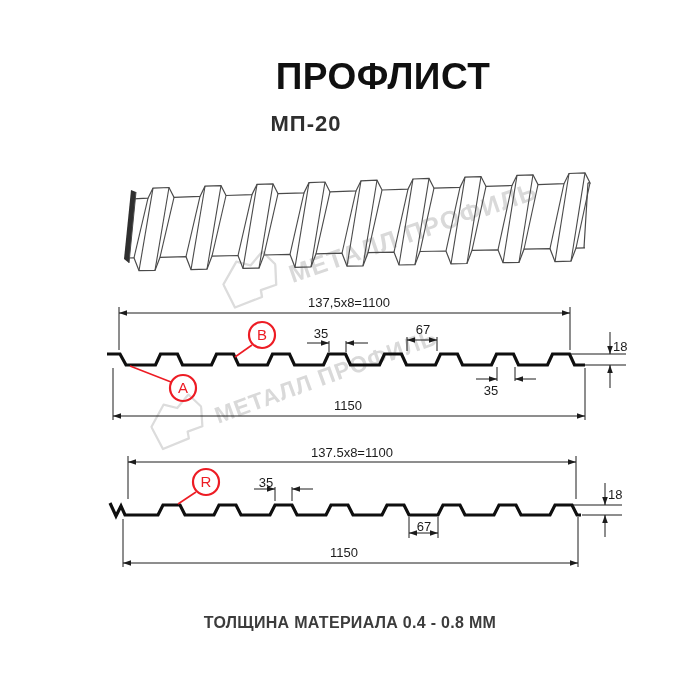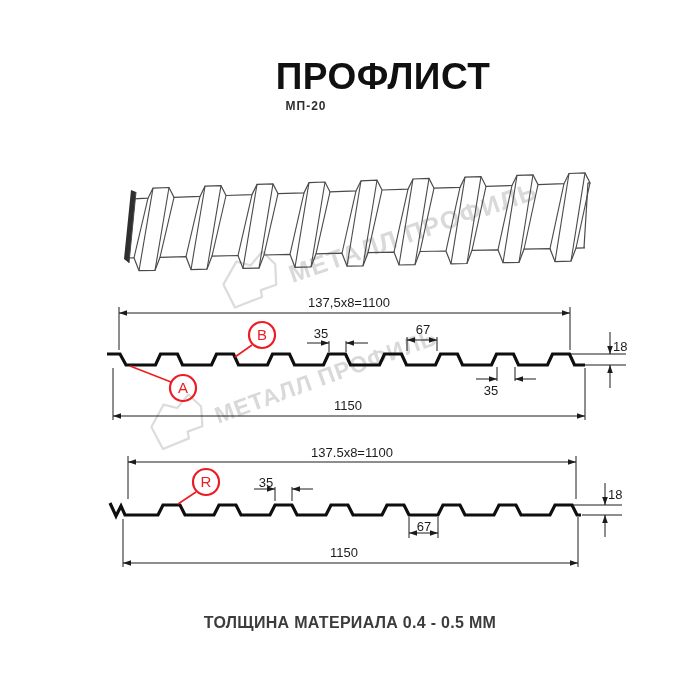--- a/index.html
+++ b/index.html
@@ -1,21 +1,21 @@
 <!DOCTYPE html>
 <html><head>
 <meta charset="utf-8">
 <style>
   html,body{margin:0;padding:0;background:#fff;}
   .page{position:relative;width:700px;height:700px;background:#ffffff;overflow:hidden;
         font-family:"Liberation Sans","DejaVu Sans",sans-serif;}
   .title{position:absolute;left:0;top:56px;width:700px;text-align:center;
          font-size:37px;font-weight:700;color:#101010;letter-spacing:.5px;z-index:3;margin-left:33px;}
-  .subtitle{position:absolute;left:0;top:99px;width:612px;text-align:center;
-         font-size:12px;font-weight:700;color:#2f2f2f;letter-spacing:1px;z-index:3;}
+  .subtitle{position:absolute;left:0;top:111px;width:612px;text-align:center;
+         font-size:22px;font-weight:700;color:#2f2f2f;letter-spacing:1px;z-index:3;}
   .footer{position:absolute;left:0;top:614px;width:700px;text-align:center;
          font-size:16px;font-weight:700;color:#3c3c3c;letter-spacing:.3px;z-index:3;}
   .wm{position:absolute;display:flex;align-items:flex-end;color:#d9d9d9;font-weight:700;
       white-space:nowrap;z-index:1;line-height:1;}
   .wm .wm-text{display:inline-block;margin-left:9px;margin-bottom:3px;}
   .wm1{left:230px;top:259px;font-size:25px;letter-spacing:1.5px;
        transform:rotate(-19deg);transform-origin:14px 46px;}
   .wm2{left:158px;top:402px;font-size:23px;letter-spacing:1px;
        transform:rotate(-20deg);transform-origin:14px 44px;}
   svg.draw{position:absolute;left:0;top:0;z-index:2;}
@@ -177,14 +177,14 @@
 
       <text class="dim" x="352" y="457" text-anchor="middle">137.5x8=1100</text>
       <text class="dim" x="266" y="487" text-anchor="middle">35</text>
       <text class="dim" x="424" y="531" text-anchor="middle">67</text>
       <text class="dim" x="608" y="499" text-anchor="start">18</text>
       <text class="dim" x="344" y="557" text-anchor="middle">1150</text>
       <text class="callout" x="206" y="487" text-anchor="middle">R</text>
     </g>
   </svg>
 
-  <div class="footer">ТОЛЩИНА МАТЕРИАЛА 0.4 - 0.5 ММ</div>
+  <div class="footer">ТОЛЩИНА МАТЕРИАЛА 0.4 - 0.8 ММ</div>
 </div>
 
 </body></html>

